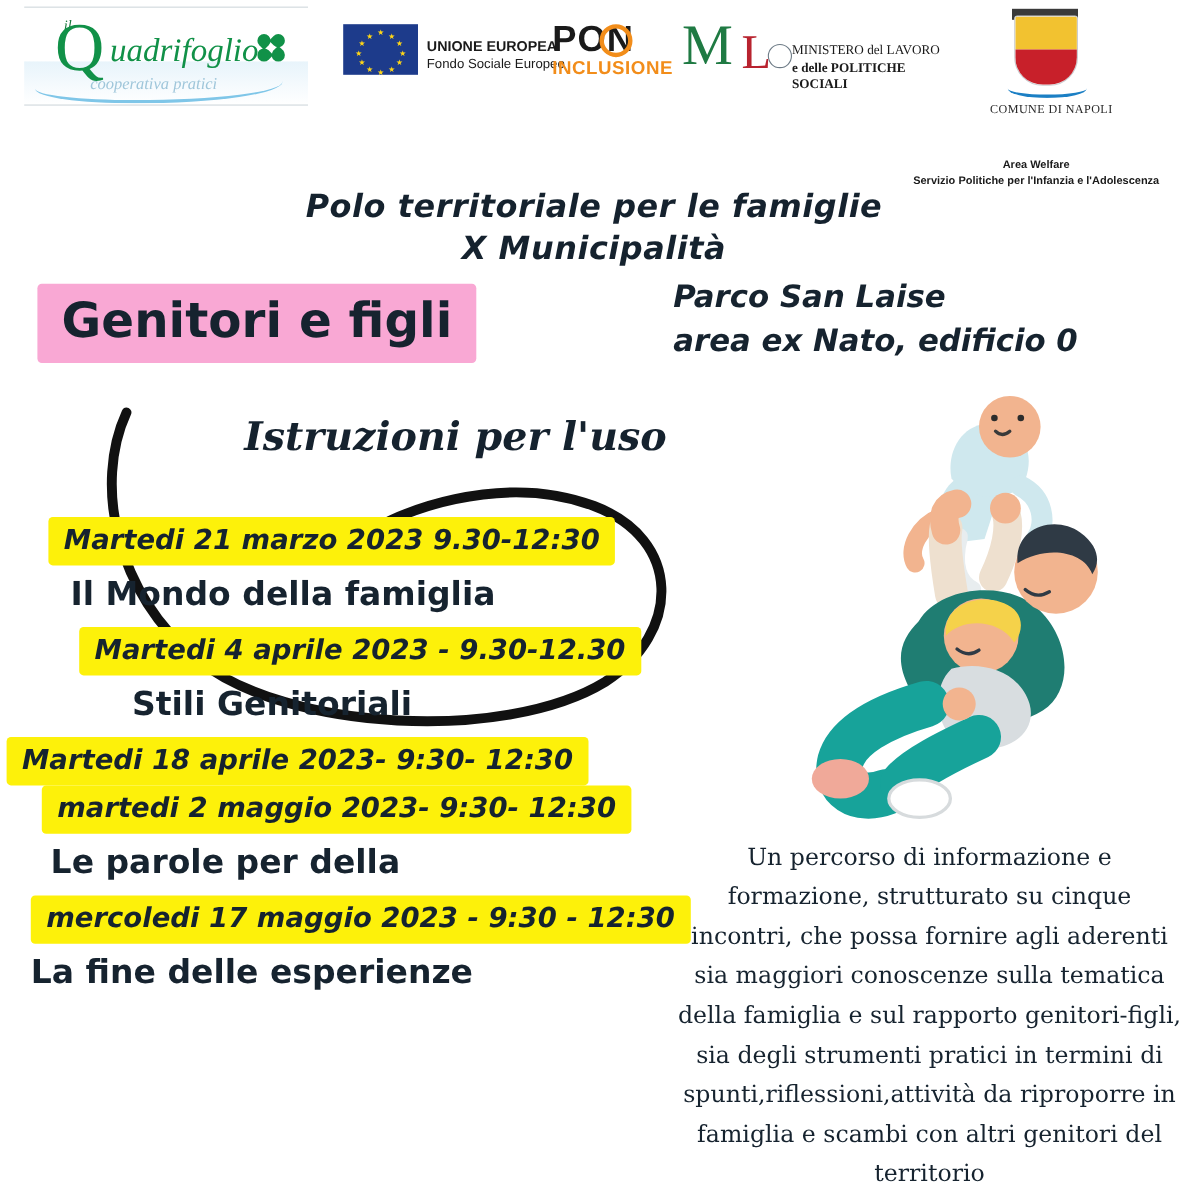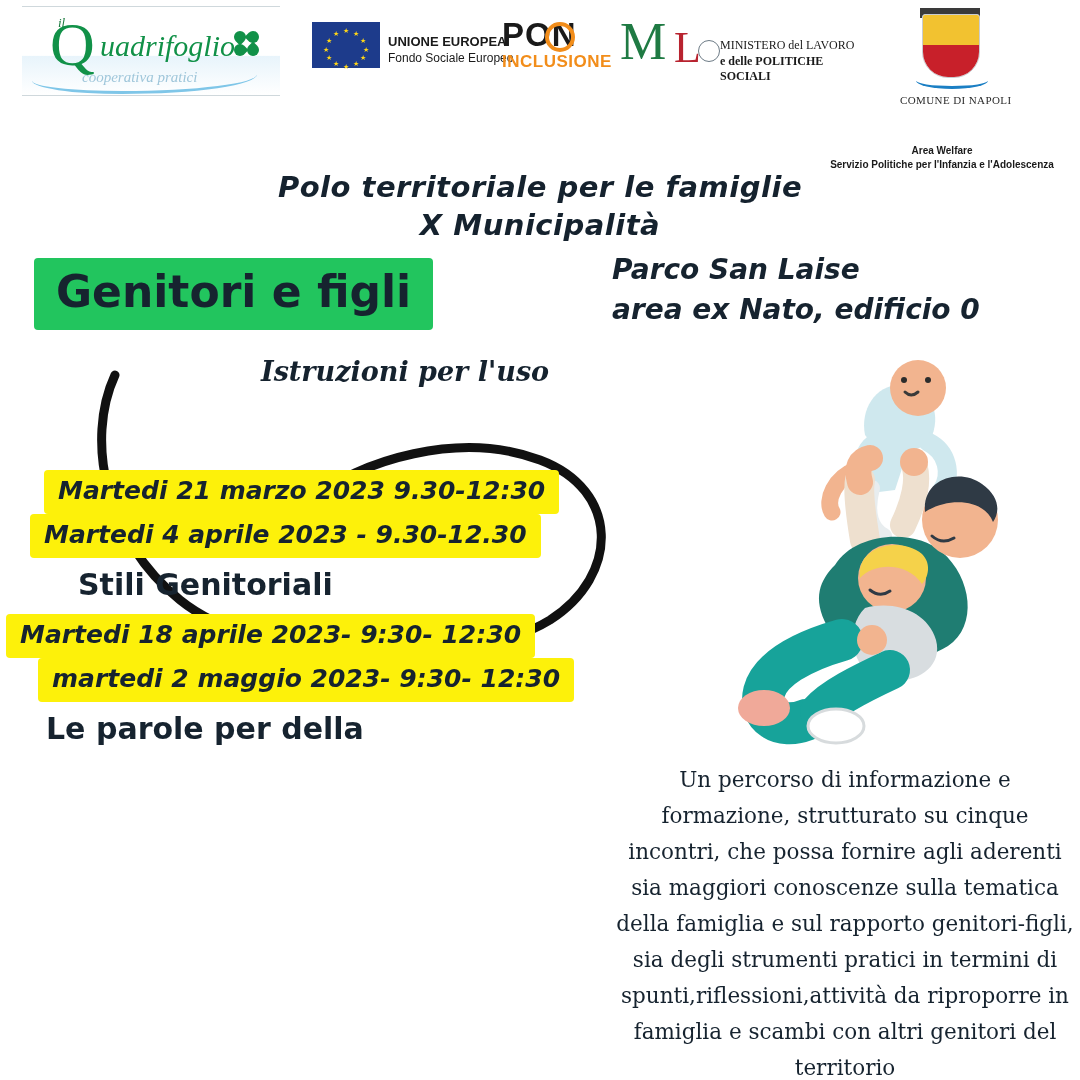--- a/index.html
+++ b/index.html
@@ -168,42 +168,42 @@
     position: absolute; left: 150px; top: 168px; width: 780px;
     text-align: center;
     font-family: "DejaVu Sans", sans-serif;
     font-weight: bold; font-style: italic;
     font-size: 29px; line-height: 38px; color: #15222e;
     letter-spacing: .5px;
   }
 
   .badge-main {
     position: absolute; left: 34px; top: 258px;
-    background: #22c55e;
+    background: #f9a8d4;
     padding: 10px 22px 14px 22px;
     border-radius: 4px;
   }
   .badge-main span {
     font-family: "DejaVu Sans", sans-serif;
     font-weight: bold; font-size: 44px; color: #16232f; line-height: 48px;
   }
 
   .place {
     position: absolute; right: 8px; top: 250px; width: 460px;
     text-align: left;
     font-family: "DejaVu Sans", sans-serif;
     font-weight: bold; font-style: italic;
     font-size: 28px; line-height: 40px; color: #16232f;
   }
 
   .istruzioni {
-    position: absolute; left: 222px; top: 356px;
+    position: absolute; left: 222px; top: 376px;
     font-family: "DejaVu Serif", serif;
     font-style: italic; font-weight: bold;
-    font-size: 27px; color: #15222e; margin-left: 39px;
+    font-size: 36px; color: #15222e;
   }
 
   
   .scribble { position: absolute; left: 60px; top: 350px; width: 600px; height: 330px; }
 
   
   .schedule { position: absolute; left: 0; top: 470px; width: 640px; }
   .sched-item { position: relative; }
   .date-badge {
     display: inline-block;
@@ -313,36 +313,41 @@
 <svg class="scribble" viewBox="0 0 600 330">
   <path d="M55 25 C 25 90, 45 190, 120 250 C 200 315, 400 325, 490 270 C 560 225, 560 140, 480 110 C 400 80, 300 110, 250 150" fill="none" stroke="#111111" stroke-width="9" stroke-linecap="round"></path>
 </svg>
 
 <div class="istruzioni">Istruzioni per l'uso</div>
 
 <div class="schedule">
 
   <div class="sched-item" style="padding-left:44px;">
     <span class="date-badge">Martedi 21 marzo 2023 9.30-12:30</span>
-  </div>
-
-  <div class="sched-item" style="padding-left:30px;">
+    <div class="topic" style="padding-left:20px;">Il Mondo della famiglia</div>
+  </div>
+
+  <div class="sched-item" style="padding-left:30px;margin-left:42px;">
     <span class="date-badge">Martedi 4 aprile 2023 - 9.30-12.30</span>
     <div class="topic" style="padding-left:48px;">Stili Genitoriali</div>
   </div>
 
   <div class="sched-item" style="padding-left:6px;">
     <span class="date-badge">Martedi 18 aprile 2023- 9:30- 12:30</span>
   </div>
 
   <div class="sched-item" style="padding-left:38px;">
     <span class="date-badge">martedi 2 maggio 2023-  9:30- 12:30</span>
     <div class="topic" style="padding-left:8px;">Le parole per della</div>
   </div>
 
+  <div class="sched-item" style="padding-left:28px;">
+    <span class="date-badge">mercoledi 17 maggio 2023 - 9:30 - 12:30</span>
+    <div class="topic" style="padding-left:0px;">La fine delle esperienze</div>
+  </div>
 
 </div>
 
 <svg class="illus" viewBox="0 0 420 420">
 
   <g>
     <path d="M195 155 C 185 120, 200 90, 230 88 L 248 110 L 235 150 Z" fill="#cfe8ee"></path>
     <path d="M205 95 C 200 70, 215 45, 240 45 C 268 45, 282 70, 272 96 C 264 116, 222 118, 205 95 Z" fill="#cfe8ee"></path>
     <circle cx="258" cy="48" r="28" fill="#f2b48f"></circle>
     <path d="M245 52 q 6 6 13 0" stroke="#3a3a3a" stroke-width="3" fill="none" stroke-linecap="round"></path>

